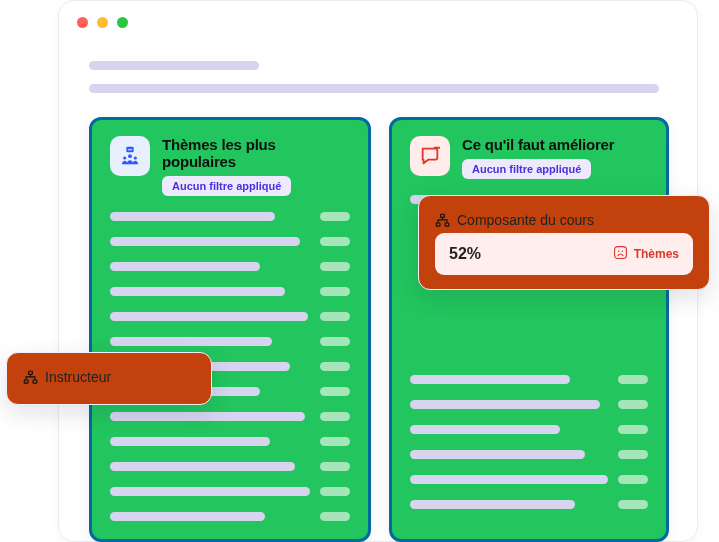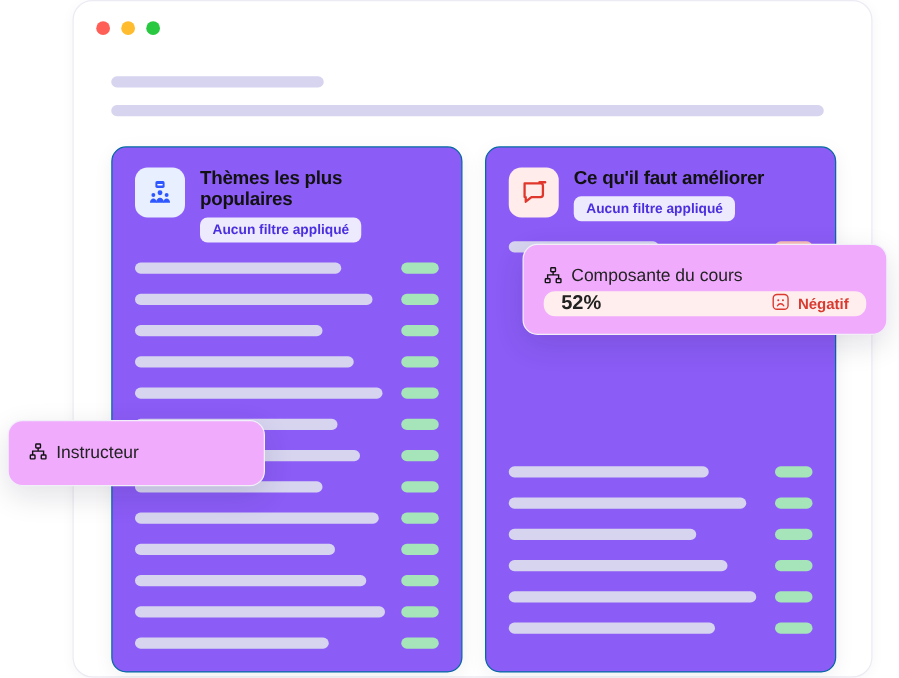--- a/index.html
+++ b/index.html
@@ -42,26 +42,26 @@
     height: 9px;
   }
   .page-head .sk1 { width: 170px; margin-bottom: 14px; }
   .page-head .sk2 { width: 570px; }
   .panels {
     display: flex;
     gap: 18px;
     margin-top: 24px;
   }
   .panel {
-    background: #8b5cf6;
+    background: #22c55e;
     border-radius: 12px;
     padding: 16px 18px 18px;
     width: 283px;
     box-shadow: 0 4px 16px rgba(20,20,50,0.06);
-    border: 1px solid #0369a1;
+    border: 3px solid #0369a1;
     position: relative;
   }
   .panel-head {
     display: flex;
     align-items: flex-start;
     gap: 12px;
     margin-bottom: 16px;
   }
   .panel-icon-wrap {
     width: 40px; height: 40px;
@@ -109,28 +109,28 @@
   .pill-red {
     width: 30px; height: 9px;
     background: #f7bdb8;
     border-radius: 7px;
     flex-shrink: 0;
   }
 
   
   .popout {
     position: absolute;
-    background: #f0abfc;
+    background: #c2410c;
     border-radius: 12px;
     padding: 16px 16px 14px;
     box-shadow: 0 8px 24px rgba(20,20,50,0.12);
     border: 1px solid #f1f0f8;
   }
   .popout.instructor {
-    top: 336px; left: 6px;
+    top: 352px; left: 6px;
     width: 206px;
   }
   .popout.component {
     top: 195px; left: 418px;
     width: 292px;
   }
   .pop-cat {
     display: flex; align-items: center; gap: 7px;
     color: #222;
     font-size: 14px;
@@ -143,21 +143,21 @@
     color: #000;
     letter-spacing: -0.3px;
     line-height: 1.25;
     margin-bottom: 12px;
   }
   .stat-row {
     display: flex;
     align-items: center;
     justify-content: space-between;
     border-radius: 9px;
-    padding: 1px 14px;
+    padding: 12px 14px;
     text-align: right;
   }
   .stat-row.pos { background: #e2f8e9; }
   .stat-row.neg { background: #ffeeed; }
   .stat-pct {
     font-size: 16px;
     font-weight: 800;
     color: #222;
   }
   .stat-label {
@@ -327,21 +327,21 @@
     <span class="stat-pct">52%</span>
     <span class="stat-label">
       <span>
         <svg width="15" height="15" viewBox="0 0 24 24" fill="none">
           <rect x="2.5" y="2.5" width="19" height="19" rx="5" stroke="#d93a30" stroke-width="1.8"></rect>
           <circle cx="9" cy="10" r="1.3" fill="#d93a30"></circle>
           <circle cx="15" cy="10" r="1.3" fill="#d93a30"></circle>
           <path d="M8 17c1-1.8 2.5-2.6 4-2.6s3 .8 4 2.6" stroke="#d93a30" stroke-width="1.8" stroke-linecap="round"></path>
         </svg>
       </span>
-      <span>Négatif</span>
+      <span>Thèmes</span>
     </span>
   </div>
 </div>
 
 <div class="popout instructor">
   <div class="pop-cat">
     <span class="sitemap">
       <svg width="15" height="15" viewBox="0 0 24 24" fill="none">
         <rect x="9" y="2" width="6" height="5" rx="1" stroke="#111" stroke-width="1.8"></rect>
         <rect x="2" y="16" width="6" height="5" rx="1" stroke="#111" stroke-width="1.8"></rect>

